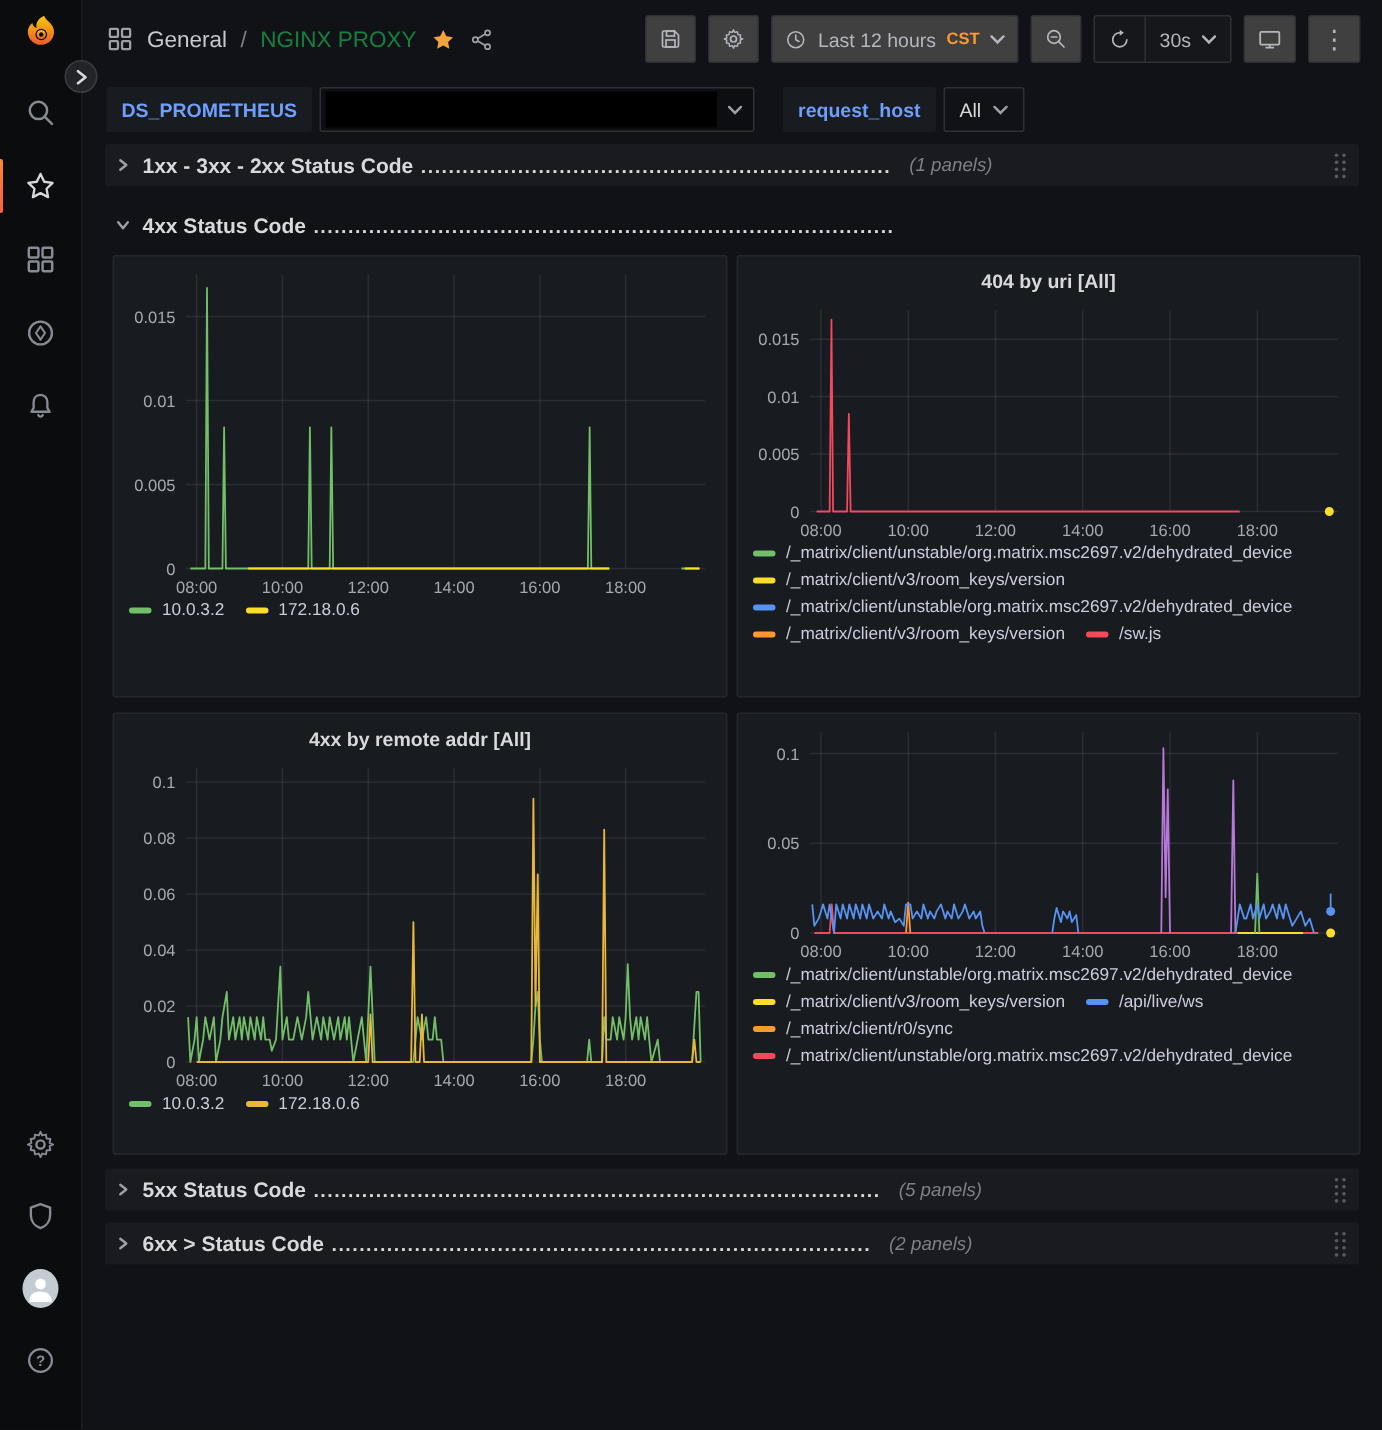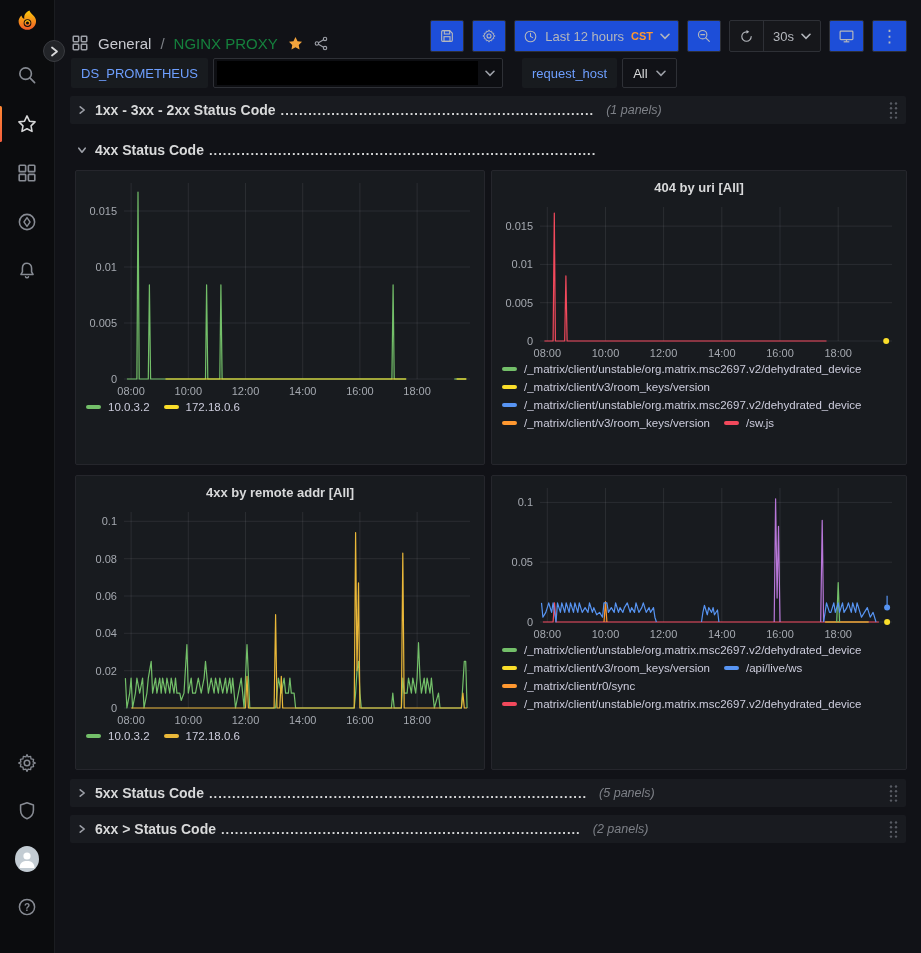--- a/index.html
+++ b/index.html
@@ -21,42 +21,42 @@
   .side-bottom { display:flex; flex-direction:column; align-items:center; margin-bottom:10px; }
   .side-bottom .side-icon { margin-top:0; margin-bottom:24px; }
   .avatar-circle { width:26px; height:26px; border-radius:50%; background:#c3ccd3;
     overflow:hidden; display:flex; align-items:flex-end; justify-content:center; }
   .expand-btn { position:absolute; right:-11px; top:40px; width:22px; height:22px;
     border-radius:50%; background:#222428; border:1px solid #3a3c41; color:#d8d9da;
     display:flex; align-items:center; justify-content:center; cursor:pointer; z-index:5; }
 
   
   .main { flex:1; display:flex; flex-direction:column; min-width:0; }
-  .header { height:52px; display:flex; align-items:flex-end; justify-content:space-between;
+  .header { height:52px; display:flex; align-items:center; justify-content:space-between;
     padding:0 14px 0 16px; flex:0 0 52px; }
   .header-left { display:flex; align-items:center; gap:9px; }
   .crumb-parent { font-size:15px; color:#c7c8cf; cursor:pointer; }
   .crumb-sep { font-size:15px; color:#7d8087; }
   .crumb-current { font-size:15px; color:#15803d; }
   .icon-btn-plain { display:flex; align-items:center; justify-content:center; cursor:pointer; color:#9da0a8; }
   .header-right { display:flex; align-items:center; gap:8px; }
   .hbtn { height:32px; min-width:32px; padding:0 8px; border:1px solid #2e3036; border-radius:2px;
-    background:#1d4ed8; display:flex; align-items:center; gap:7px; color:#b4b7bd;
+    background:#404040; display:flex; align-items:center; gap:7px; color:#b4b7bd;
     font-size:13px; cursor:pointer; white-space:nowrap; }
   .hbtn .tz { color:#ff9830; font-size:11px; font-weight:700; }
   .hbtn .glyph { font-size:17px; line-height:1; color:#b4b7bd; }
   .btn-group { display:flex; height:32px; border:1px solid #2e3036; border-radius:2px; background:#16171b; }
   .btn-group .seg { display:flex; align-items:center; gap:7px; padding:0 9px; cursor:pointer;
     color:#b4b7bd; font-size:13px; }
   .btn-group .seg + .seg { border-left:1px solid #2e3036; }
 
   
   .submenu { height:42px; display:flex; align-items:center; padding:0 16px; gap:5px; flex:0 0 42px; }
   .var-label { height:30px; display:flex; align-items:center; padding:0 10px; background:#181b1f;
-    border-radius:2px; color:#6e9fff; font-size:13px; font-weight:400; cursor:pointer; }
+    border-radius:2px; color:#6e9fff; font-size:13px; font-weight:700; cursor:pointer; }
   .var-select-black { width:290px; height:30px; background:#0d0e12; border:1px solid #2e3036;
     border-radius:2px; display:flex; align-items:center; cursor:pointer; overflow:hidden; }
   .redacted { flex:1; height:24px; margin:0 0 0 3px; background:#000; }
   .var-select-black .chev { padding:0 7px; color:#9da0a8; }
   .gap14 { width:9px; }
   .var-select { height:30px; border:1px solid #2e3036; border-radius:2px; padding:0 10px;
     display:flex; align-items:center; gap:8px; color:#d8d9da; font-size:13px; cursor:pointer; }
 
   
   .content { flex:1; padding:2px 15px 0 15px; overflow:hidden; }

